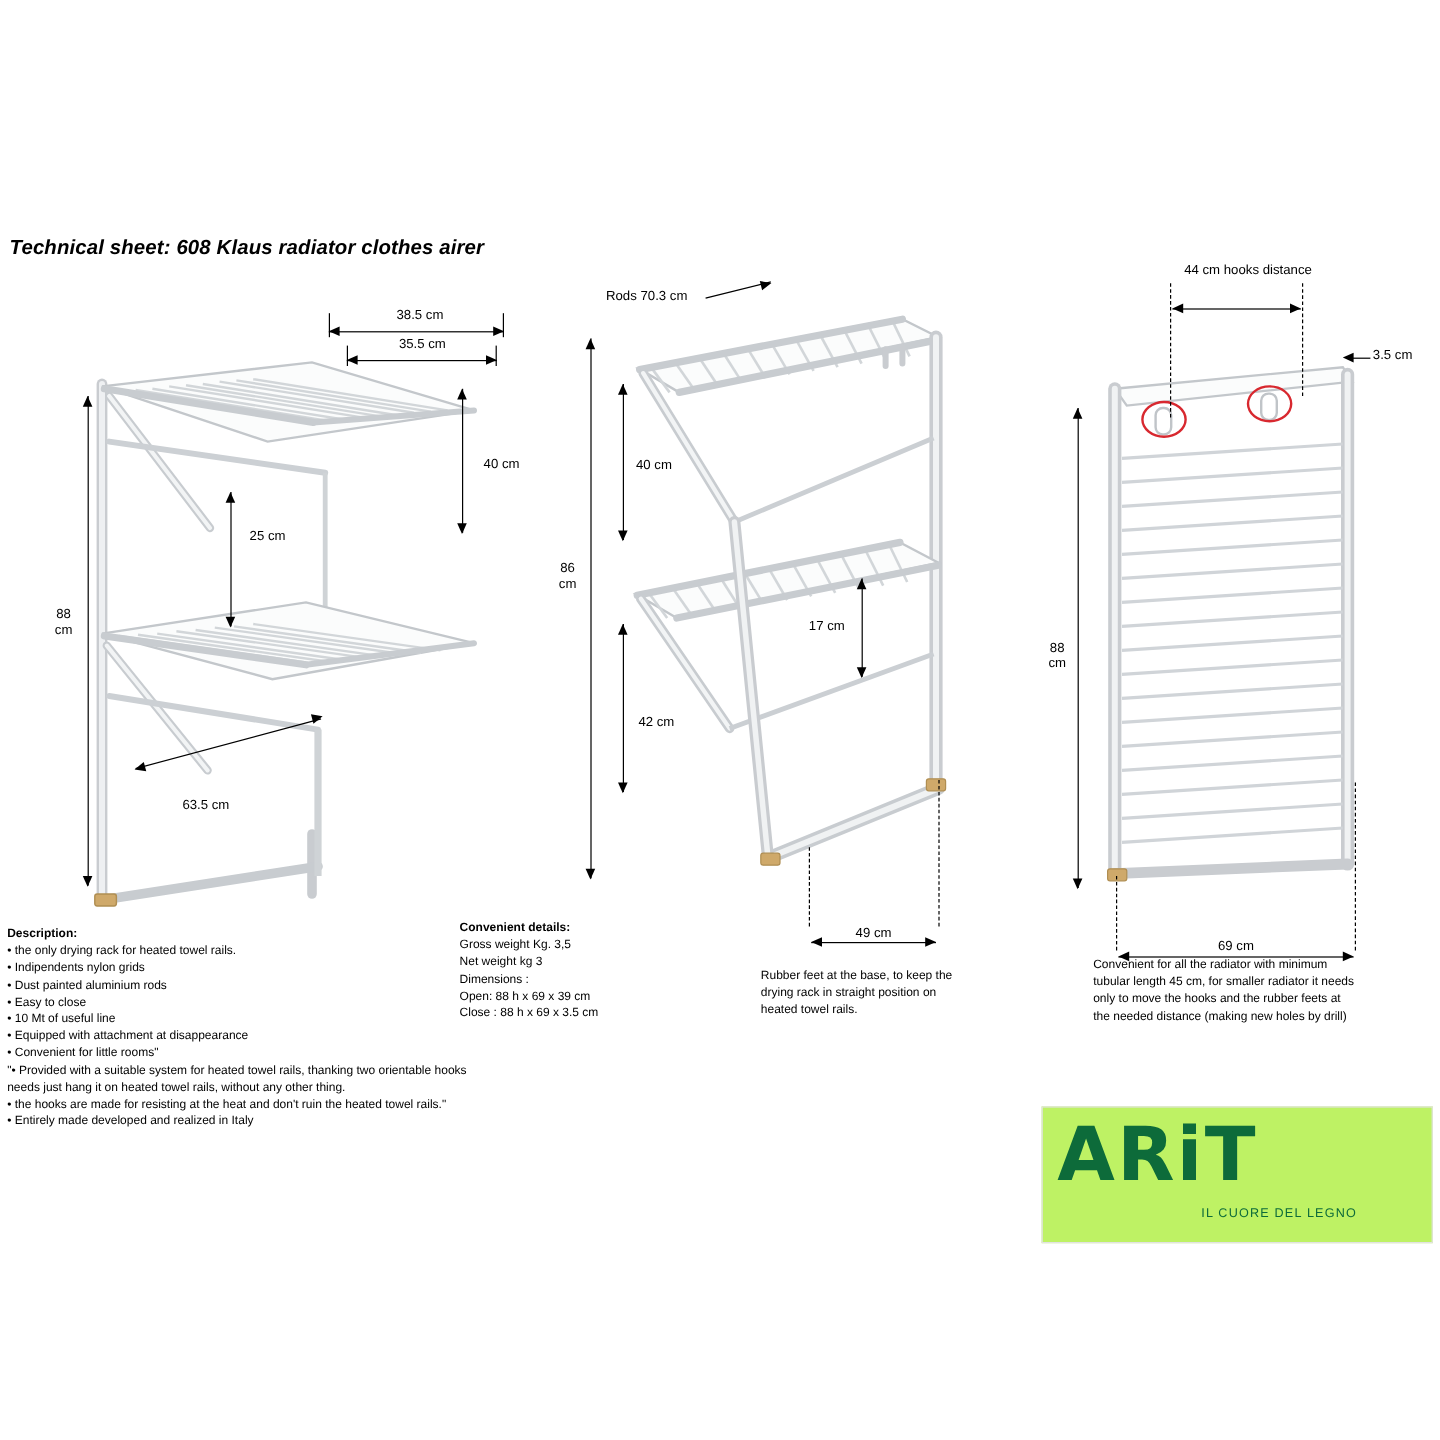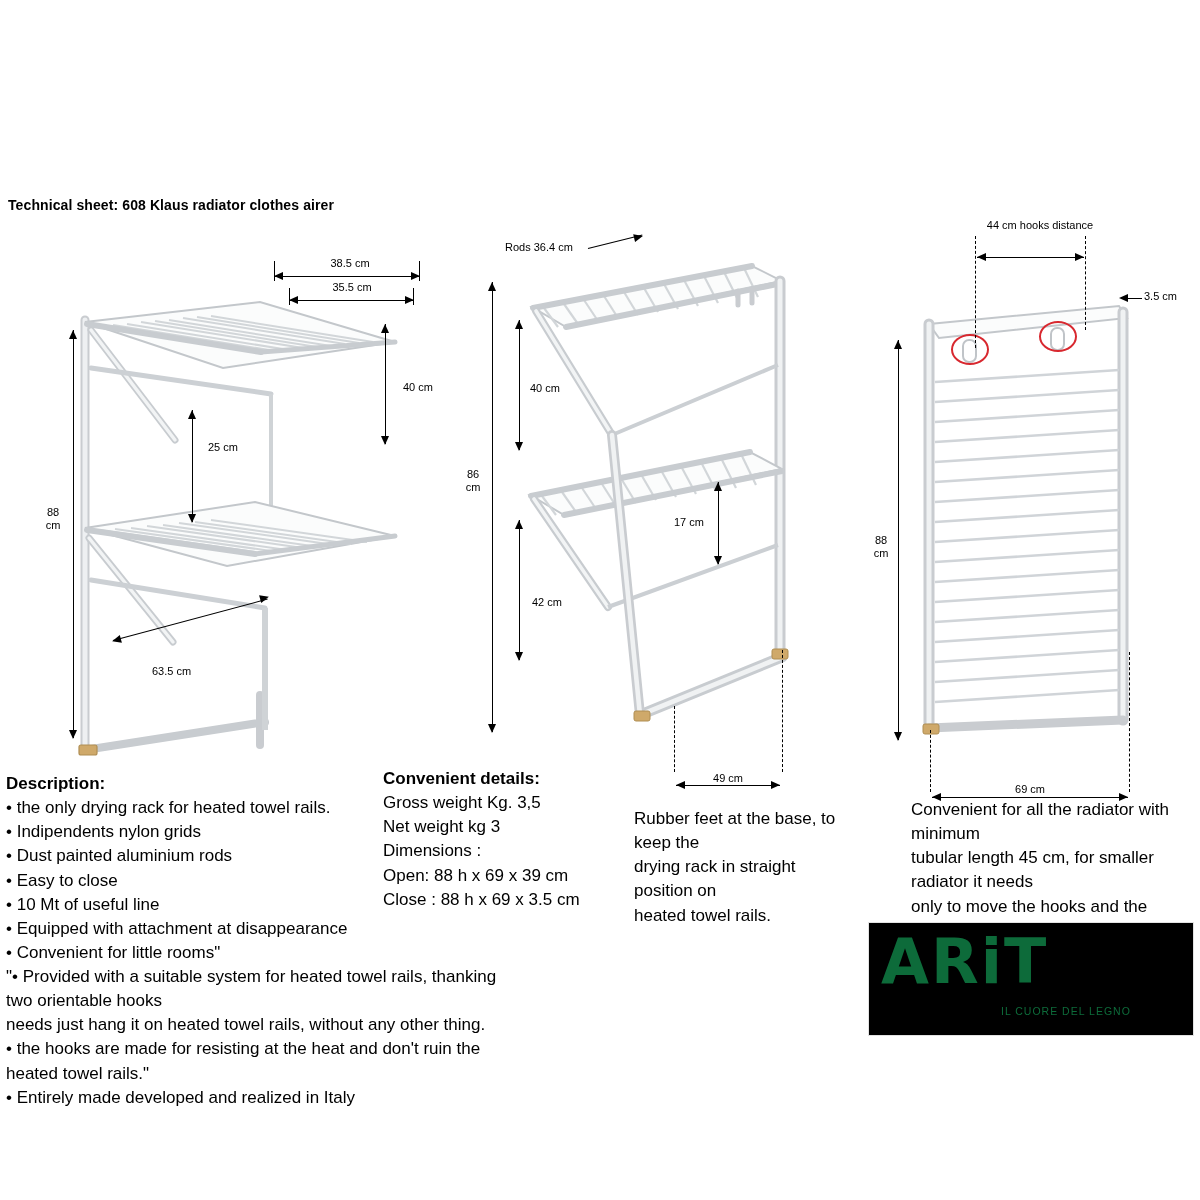--- a/index.html
+++ b/index.html
@@ -19,24 +19,25 @@
     position: absolute;
     left: 0; top: 0;
     width: 1200px;
     height: 1200px;
     background: #ffffff;
   }
   .title {
     position: absolute;
     left: 8px;
     top: 197px;
-    font-size: 14px;
+    font-size: 17px;
     font-weight: bold;
     letter-spacing: 0.1px;
     color: #000;
+    font-style: italic;
   }
 
   
   .dimline {
     position: absolute;
     background: #000;
     height: 1px;
   }
   .vline {
     position: absolute;
@@ -72,38 +73,38 @@
   }
   .arrowU { border-bottom: 9px solid #000; }
   .arrowD { border-top: 9px solid #000; }
 
   
   .frame-svg { position: absolute; }
 
   
   .block {
     position: absolute;
-    font-size: 17px;
+    font-size: 10px;
     line-height: 1.42;
     color: #000;
   }
   .block .hdr { font-weight: bold; }
   .block ul {
     margin: 0; padding: 0; list-style: none;
   }
   .block li { white-space: pre-wrap; }
 
   
   .logo-box {
     position: absolute;
     left: 868px;
     top: 922px;
     width: 324px;
     height: 112px;
-    background: #000000;
+    background: #bef264;
     border: 1px solid #e2e2e2;
     overflow: hidden;
   }
   .logo-text {
     position: absolute;
     left: 12px;
     top: 8px;
     font-family: "DejaVu Sans", sans-serif;
     font-weight: bold;
     font-size: 62px;
@@ -319,21 +320,21 @@
       <path d="M140 470 L282 412" stroke="#c8ccd0" stroke-width="11" stroke-linecap="round"></path>
       <path d="M140 470 L282 412" stroke="#f0f2f3" stroke-width="5" stroke-linecap="round"></path>
       <path d="M112 190 L140 470" stroke="#c9ccd0" stroke-width="10" stroke-linecap="round"></path>
       <path d="M112 190 L140 470" stroke="#f0f2f3" stroke-width="4.6" stroke-linecap="round"></path>
 
       <rect x="134" y="466" width="16" height="10" rx="2" fill="#cfa96a" stroke="#b08e52"></rect>
       <rect x="272" y="404" width="16" height="10" rx="2" fill="#cfa96a" stroke="#b08e52"></rect>
     </g>
   </svg>
 
-  <div class="lbl" style="left:505px; top:241px;">Rods 36.4 cm</div>
+  <div class="lbl" style="left:505px; top:241px;">Rods 70.3 cm</div>
   <div class="dimline" style="left:588px; top:248px; width:56px; transform:rotate(-14deg); transform-origin:left center;"></div>
   <div class="arrowR" style="left:634px; top:233px; transform:rotate(-14deg);"></div>
 
   <div class="vline" style="left:519px; top:320px; height:130px;"></div>
   <div class="arrowU" style="left:515px; top:320px;"></div>
   <div class="arrowD" style="left:515px; top:442px;"></div>
   <div class="lbl" style="left:530px; top:382px;">40 cm</div>
 
   <div class="vline" style="left:492px; top:282px; height:450px;"></div>
   <div class="arrowU" style="left:488px; top:282px;"></div>

